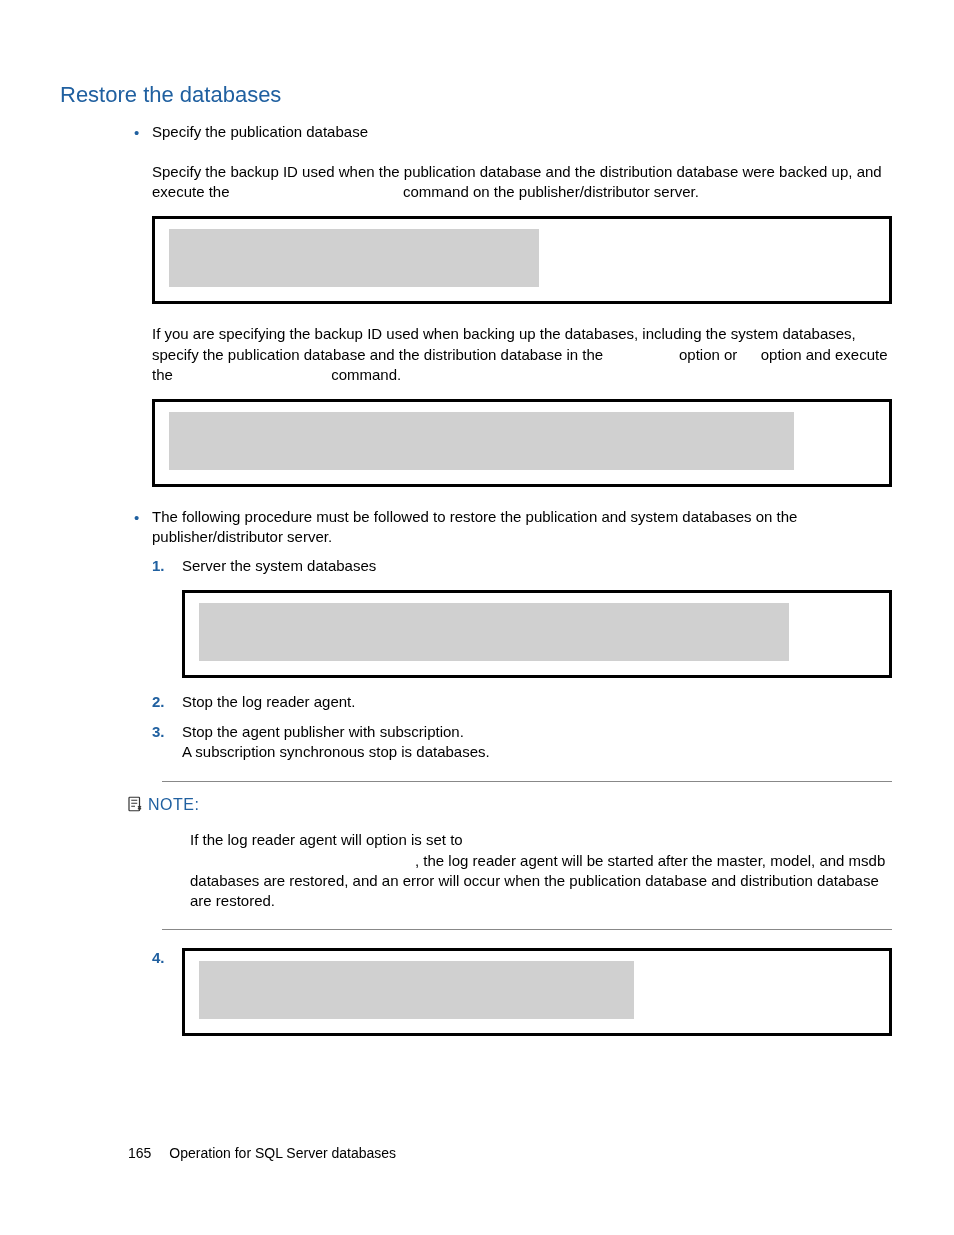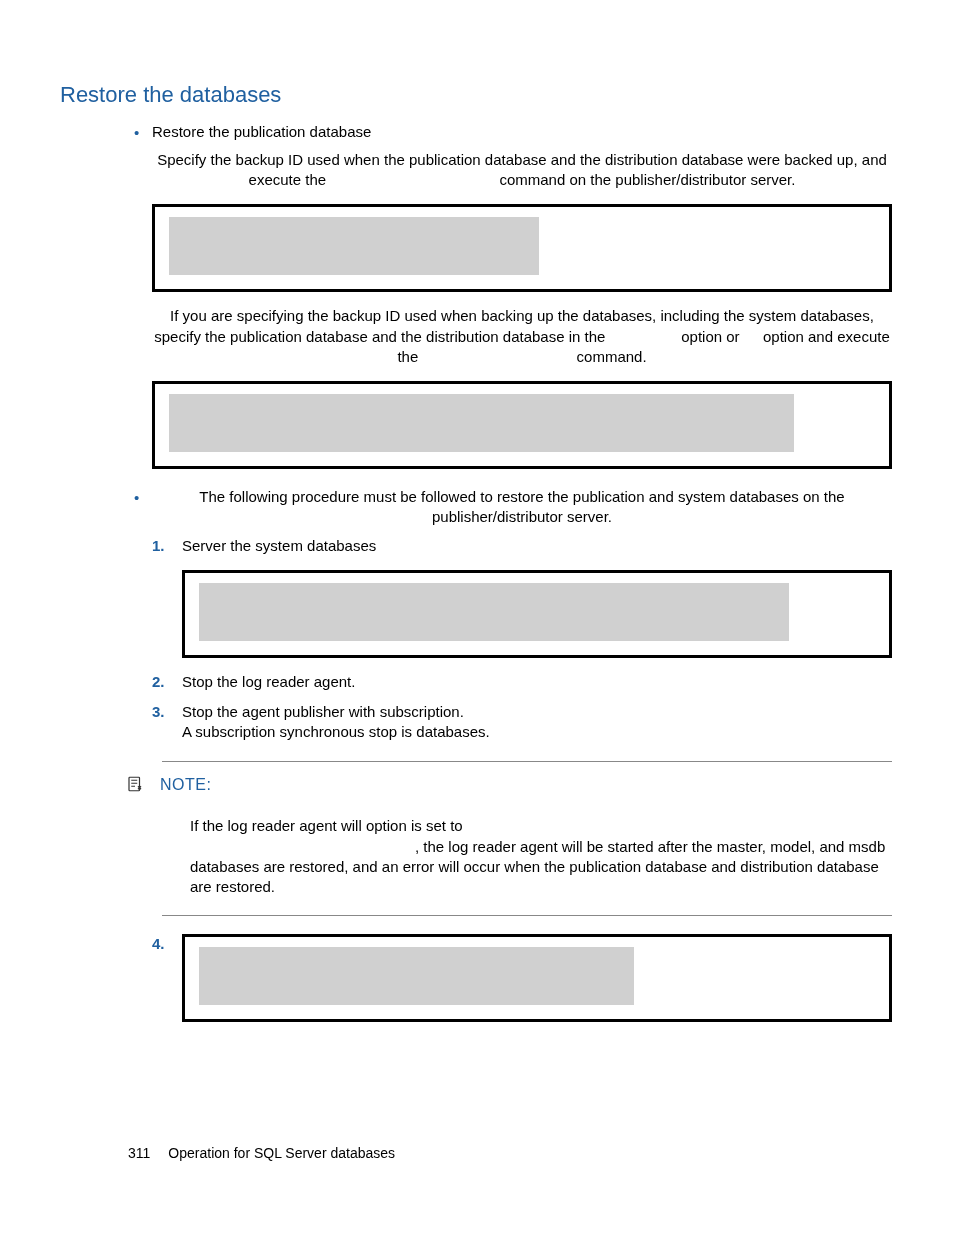--- a/index.html
+++ b/index.html
@@ -27,21 +27,21 @@
   .bullet-list > li { position: relative; margin-bottom: 6px; }
   .bullet-list > li::before {
     content: "•";
     position: absolute;
     left: -18px;
     color: #2060a0;
     font-size: 15px;
     top: 1px;
   }
   .sub { padding-left: 92px; }
-  .para { margin-top: 8px; text-align: center; }
+  .para { margin-top: 20px; }
   .codebox {
     border: 3px solid #000;
     margin: 14px 0 14px 92px;
     padding: 10px 14px 14px 14px;
     background: #fff;
   }
   .codebox .placeholder {
     background: #d0d0d0;
     display: block;
     height: 54px;
@@ -72,22 +72,22 @@
   .note-block {
     margin: 18px 0 18px 102px;
     border-top: 1px solid #888;
     border-bottom: 1px solid #888;
     padding: 12px 6px 18px 6px;
     position: relative;
   }
   .note-header {
     display: flex;
     align-items: center;
-    gap: 16px;
-    margin-bottom: 21px;
+    gap: 4px;
+    margin-bottom: 15px;
     margin-left: -42px;
   }
   .note-icon {
     width: 18px; height: 18px;
     flex: 0 0 18px;
   }
   .note-label {
     color: #2060a0;
     font-size: 16px;
     letter-spacing: 0.5px;
@@ -107,21 +107,21 @@
 </style>
 </head>
 <body>
 
 <div class="page">
 
   <h2 class="section-title">Restore the databases</h2>
 
   <ul class="bullet-list">
     <li>
-      <span>Restore the publication database</span>
+      <span>Specify the publication database</span>
       <div class="para">
         <span>Specify the backup ID used when the publication database and the distribution database were backed up, and execute the </span><span class="invis-span">xxxxxxxxxxxxxxxxxxxxxx</span><span> command on the publisher/distributor server.</span>
       </div>
     </li>
   </ul>
 
   <div class="codebox codebox1">
     <span class="placeholder"></span>
   </div>
 
@@ -182,15 +182,15 @@
     </li>
   </ol>
 
   <div class="codebox codebox4 codebox-indent">
     <span class="placeholder"></span>
   </div>
 
 </div>
 
 <div class="footer">
-  <span class="pagenum">311</span>
+  <span class="pagenum">165</span>
   <span>Operation for SQL Server databases</span>
 </div>
 
 </body></html>

